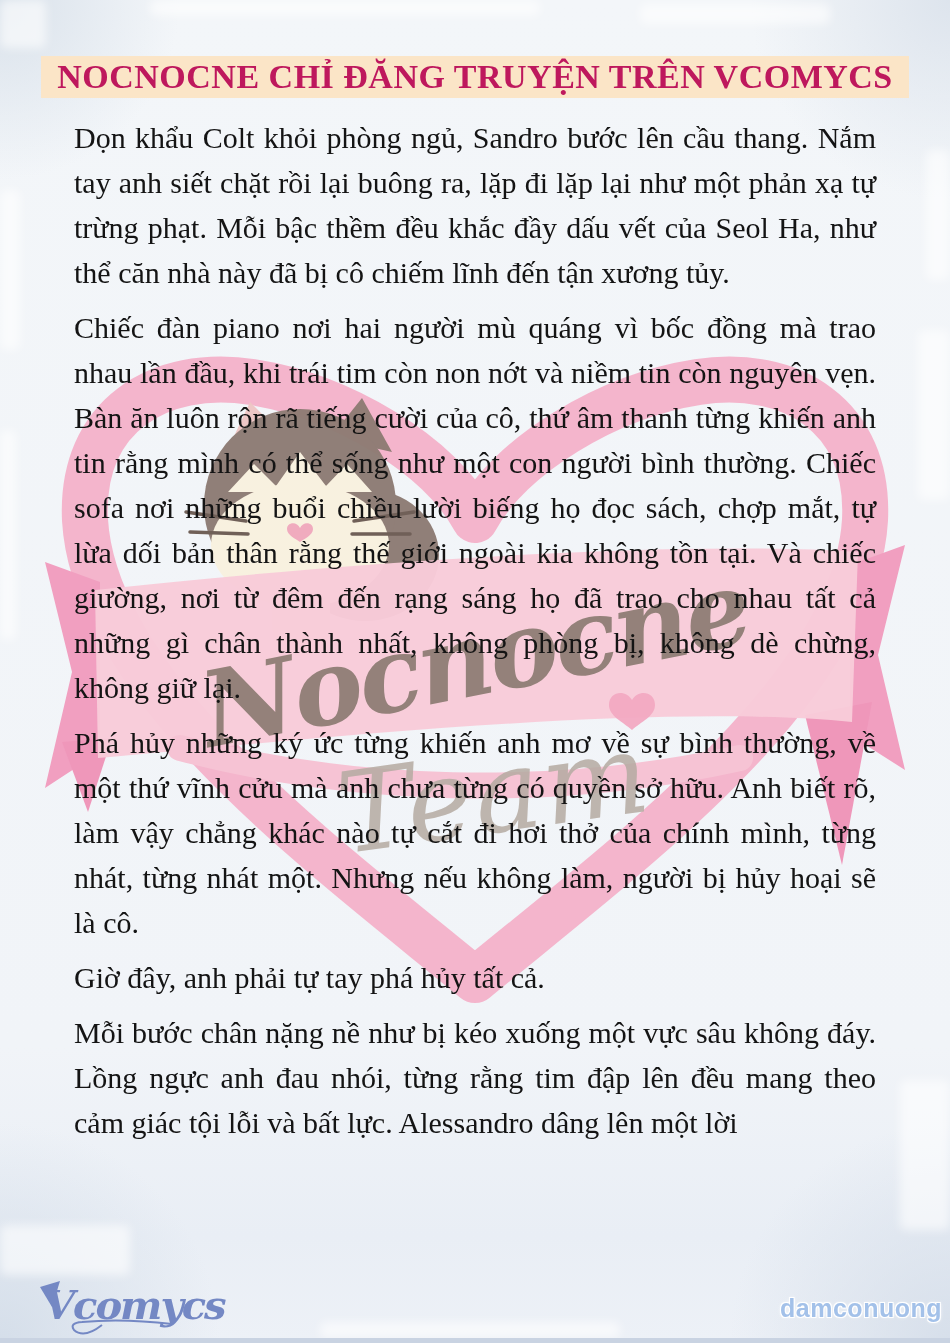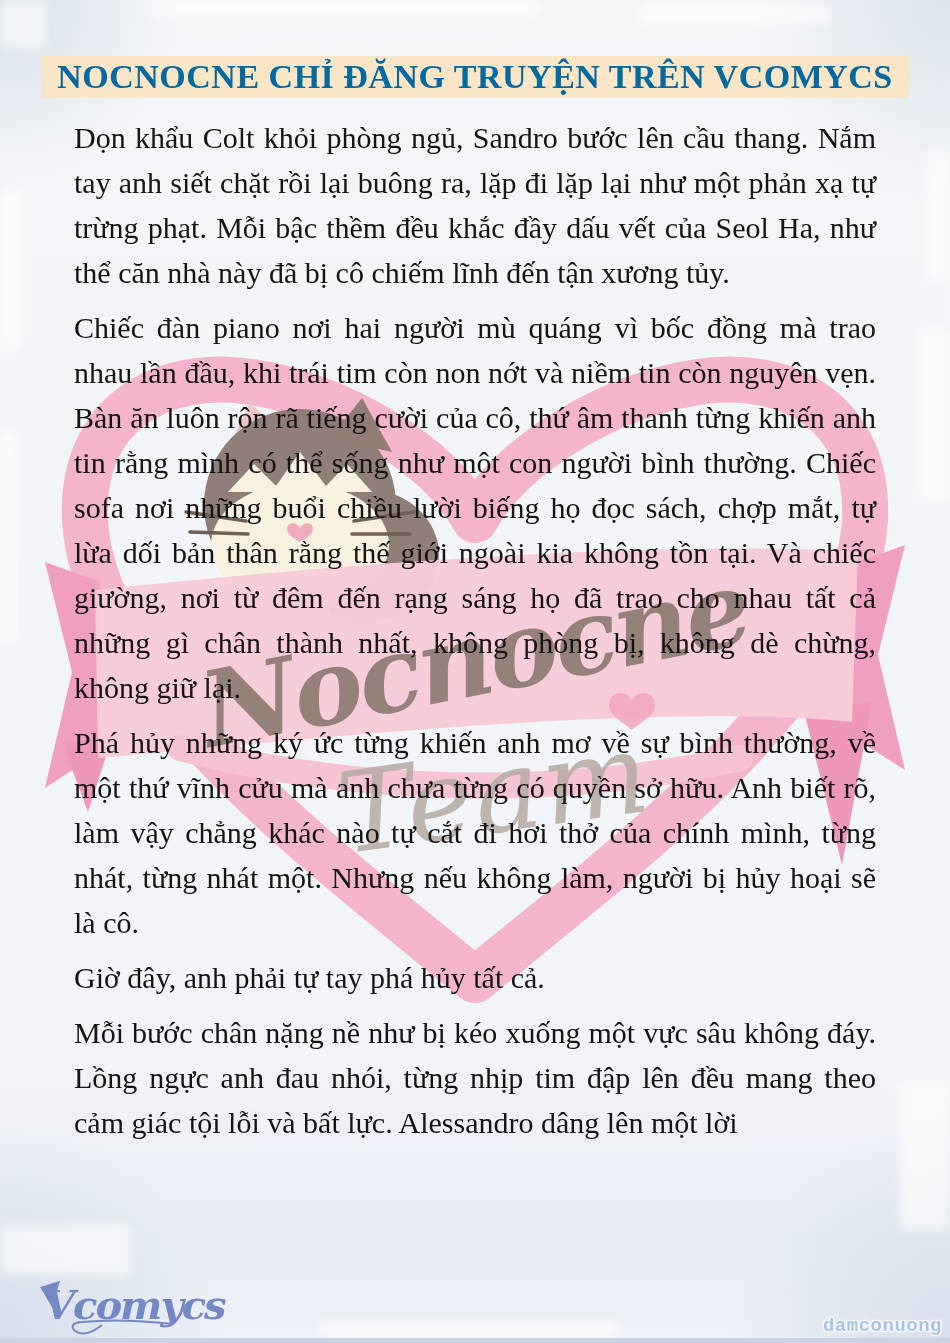--- a/index.html
+++ b/index.html
@@ -27,45 +27,45 @@
   .b9{left:320px;top:1322px;width:300px;height:16px;}
   .b10{left:900px;top:1080px;width:50px;height:150px;}
 
   .watermark{position:absolute;left:0;top:0;z-index:1;}
 
   .content{position:relative;z-index:2;}
   .notice-wrap{ text-align:center; padding-top:56px; }
   .notice{
     display:inline-block;
     background:#fbe5c7;
-    color:#0369a1;
+    color:#be185d;
     font-weight:bold;
     font-size:34px;
     line-height:40px;
     padding:1px 16px;
     letter-spacing:.5px;
     white-space:nowrap;
   }
   .bodytext{ padding:17px 74px 0 74px; }
   .bodytext p{
     margin:0 0 10px 0;
     font-size:30px;
     line-height:45px;
     color:#141414;
     text-align:justify;
     text-justify:inter-word;
   }
 
   .footer{position:absolute;left:0;bottom:0;width:100%;height:70px;z-index:2;}
   .logo{position:absolute;left:30px;bottom:4px;}
   .credit{
-    position:absolute;right:8px;bottom:6px;
-    font-family:Liberation Mono, monospace;
+    position:absolute;right:8px;bottom:20px;
+    font-family:Liberation Sans, sans-serif;
     font-weight:bold;
-    font-size:19px;
+    font-size:25px;
     color:#a3c1e9;
     text-shadow:
       0 0 2px #ffffff, 0 0 4px #ffffff,
       1px 1px 0 #ffffff, -1px -1px 0 #ffffff,
       1px -1px 0 #ffffff, -1px 1px 0 #ffffff;
     letter-spacing:.5px;
   }
   .bottom-strip{position:absolute;left:0;bottom:0;width:100%;height:5px;background:#c9d3e2;z-index:3;}
 </style>
 </head>
@@ -128,21 +128,21 @@
 
   <div class="content">
     <div class="notice-wrap">
       <span class="notice">NOCNOCNE CHỈ ĐĂNG TRUYỆN TRÊN VCOMYCS</span>
     </div>
     <div class="bodytext">
       <p>Dọn khẩu Colt khỏi phòng ngủ, Sandro bước lên cầu thang. Nắm tay anh siết chặt rồi lại buông ra, lặp đi lặp lại như một phản xạ tự trừng phạt. Mỗi bậc thềm đều khắc đầy dấu vết của Seol Ha, như thể căn nhà này đã bị cô chiếm lĩnh đến tận xương tủy.</p>
       <p>Chiếc đàn piano nơi hai người mù quáng vì bốc đồng mà trao nhau lần đầu, khi trái tim còn non nớt và niềm tin còn nguyên vẹn. Bàn ăn luôn rộn rã tiếng cười của cô, thứ âm thanh từng khiến anh tin rằng mình có thể sống như một con người bình thường. Chiếc sofa nơi những buổi chiều lười biếng họ đọc sách, chợp mắt, tự lừa dối bản thân rằng thế giới ngoài kia không tồn tại. Và chiếc giường, nơi từ đêm đến rạng sáng họ đã trao cho nhau tất cả những gì chân thành nhất, không phòng bị, không dè chừng, không giữ lại.</p>
       <p>Phá hủy những ký ức từng khiến anh mơ về sự bình thường, về một thứ vĩnh cửu mà anh chưa từng có quyền sở hữu. Anh biết rõ, làm vậy chẳng khác nào tự cắt đi hơi thở của chính mình, từng nhát, từng nhát một. Nhưng nếu không làm, người bị hủy hoại sẽ là cô.</p>
       <p>Giờ đây, anh phải tự tay phá hủy tất cả.</p>
-      <p>Mỗi bước chân nặng nề như bị kéo xuống một vực sâu không đáy. Lồng ngực anh đau nhói, từng nhịp tim đập lên đều mang theo cảm giác tội lỗi và bất lực. Alessandro dâng lên một lời</p>
+      <p>Mỗi bước chân nặng nề như bị kéo xuống một vực sâu không đáy. Lồng ngực anh đau nhói, từng rằng tim đập lên đều mang theo cảm giác tội lỗi và bất lực. Alessandro dâng lên một lời</p>
     </div>
   </div>
 
   <div class="footer">
     <svg class="logo" width="230" height="62" viewBox="0 0 230 62">
       <path d="M10 10 L30 4 L22 30 Z" fill="#7488c4"></path>
       <text x="14" y="42" font-family="'DejaVu Serif', serif" font-style="italic" font-weight="bold" font-size="40" letter-spacing="-2" fill="#7488c4">Vcomycs</text>
       <path d="M72 48 q-18 14 -28 5 q-5 -7 8 -8 q40 -4 90 2" fill="none" stroke="#7488c4" stroke-width="2"></path>
     </svg>
     <div class="credit">damconuong</div>

